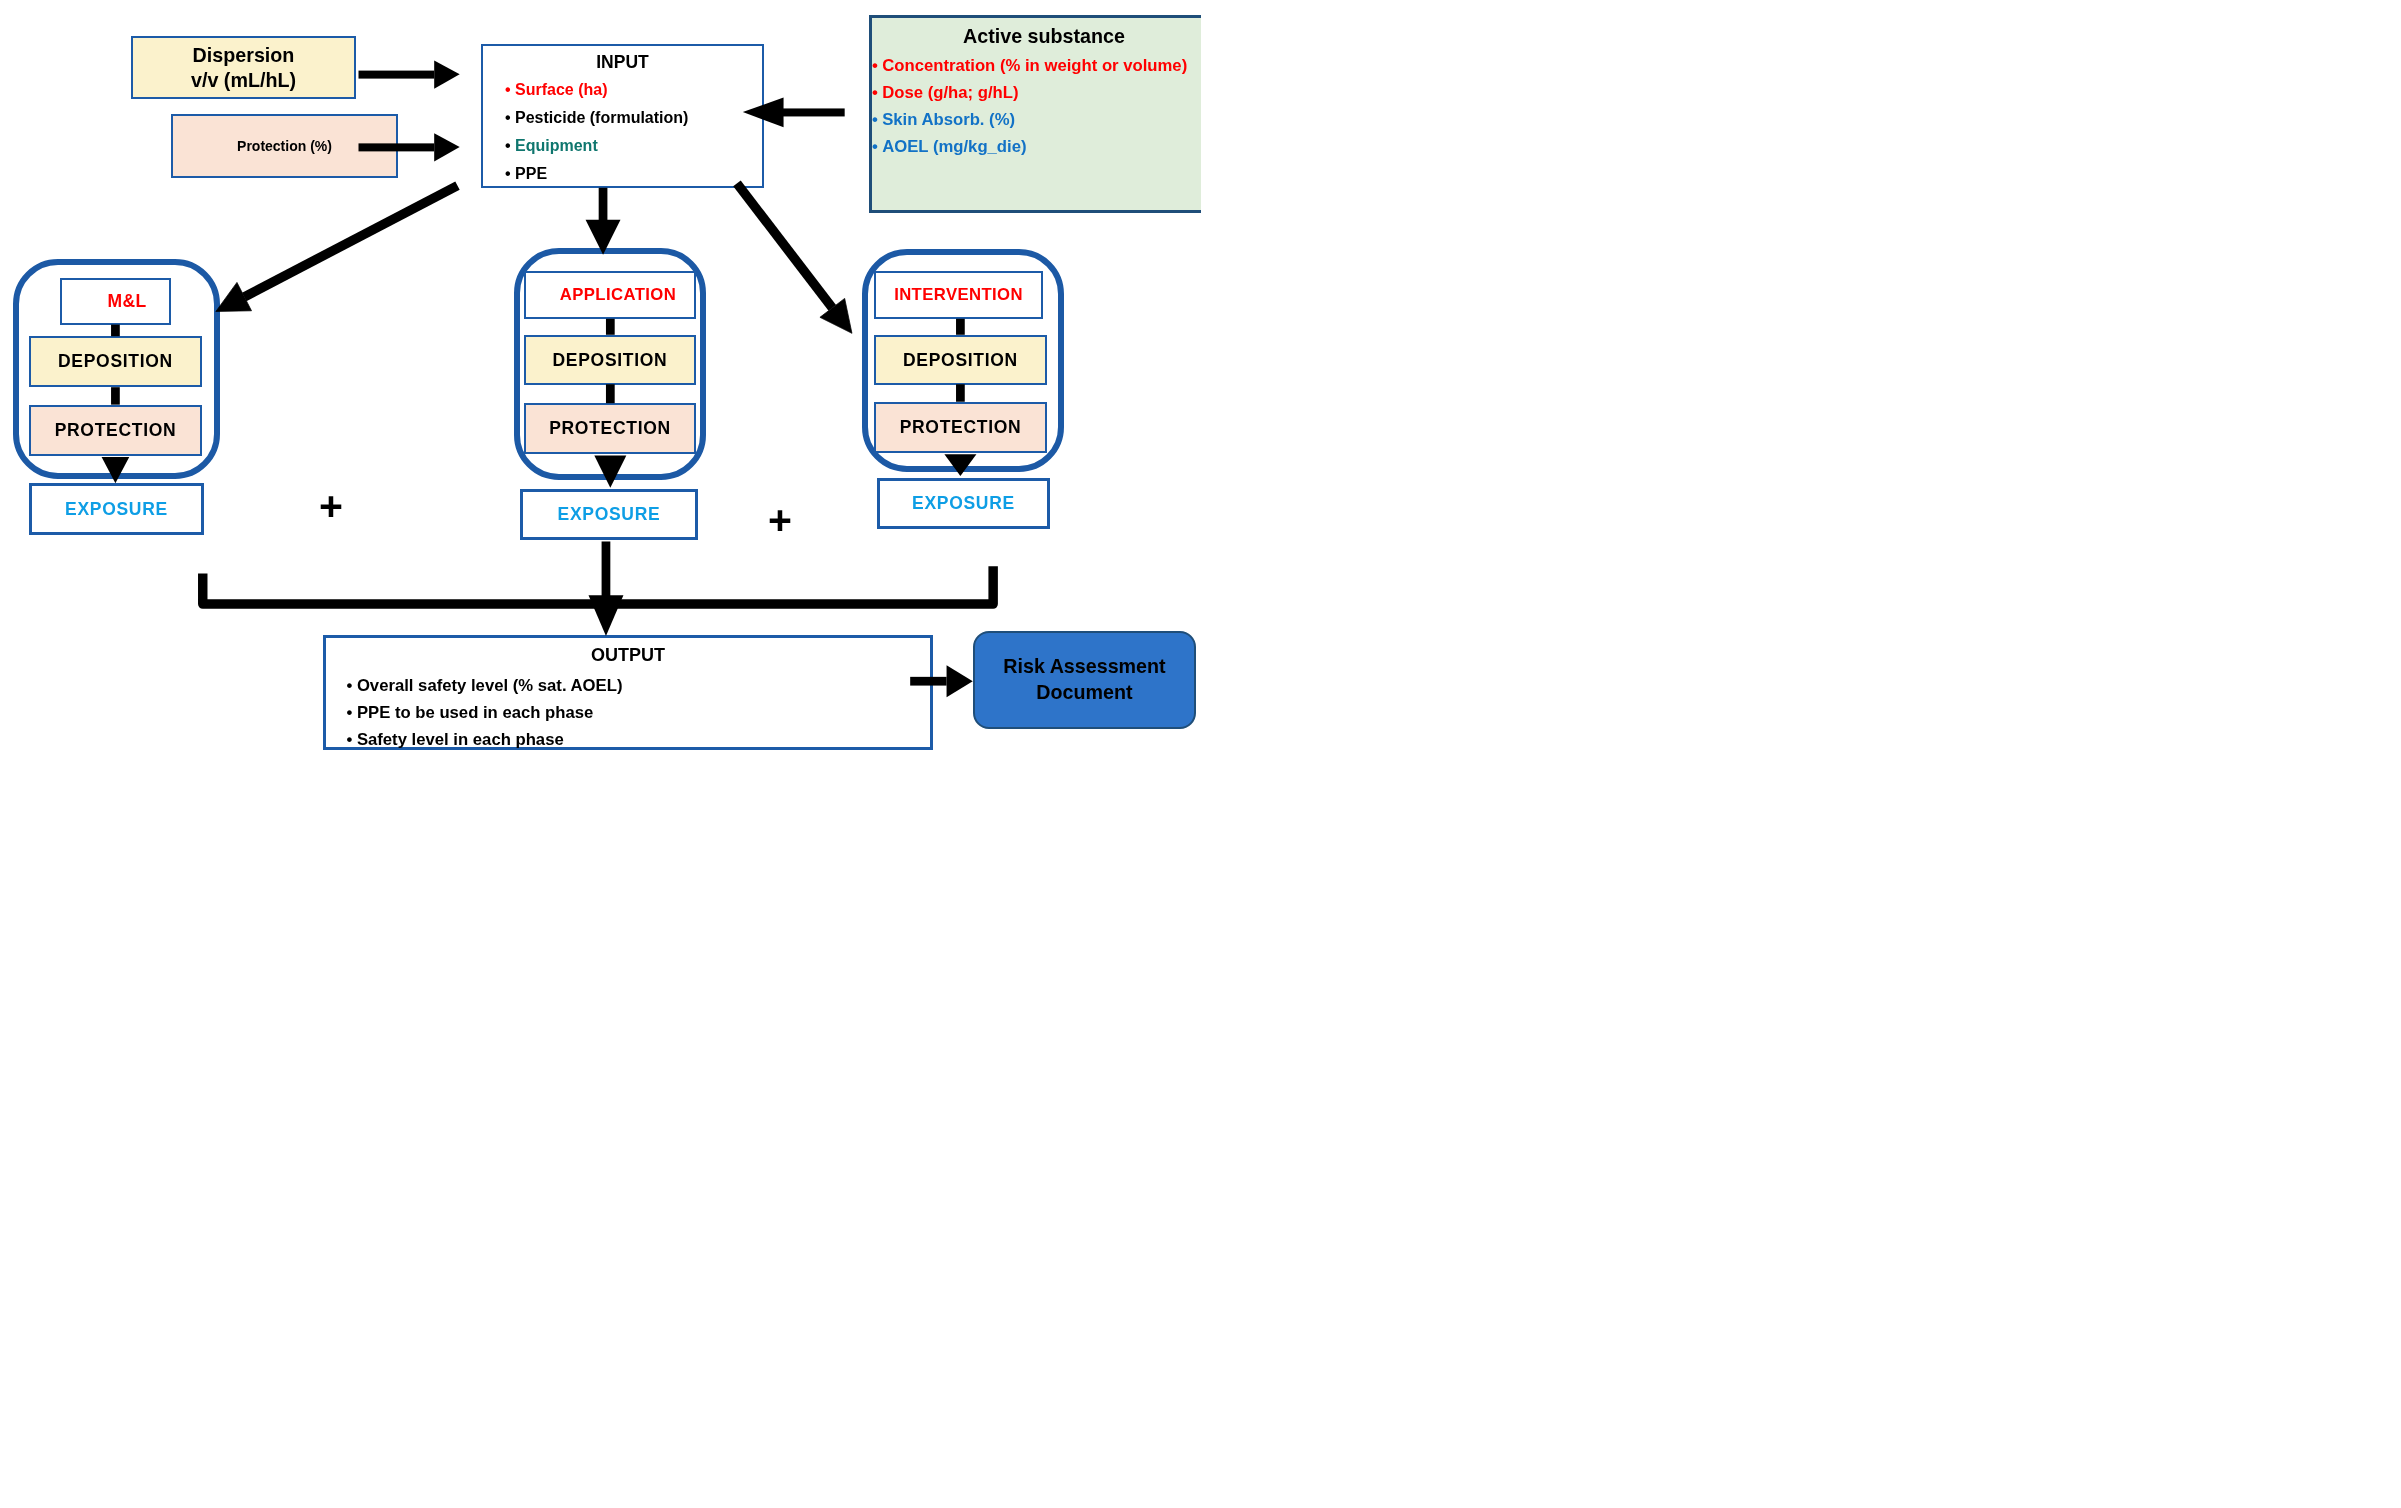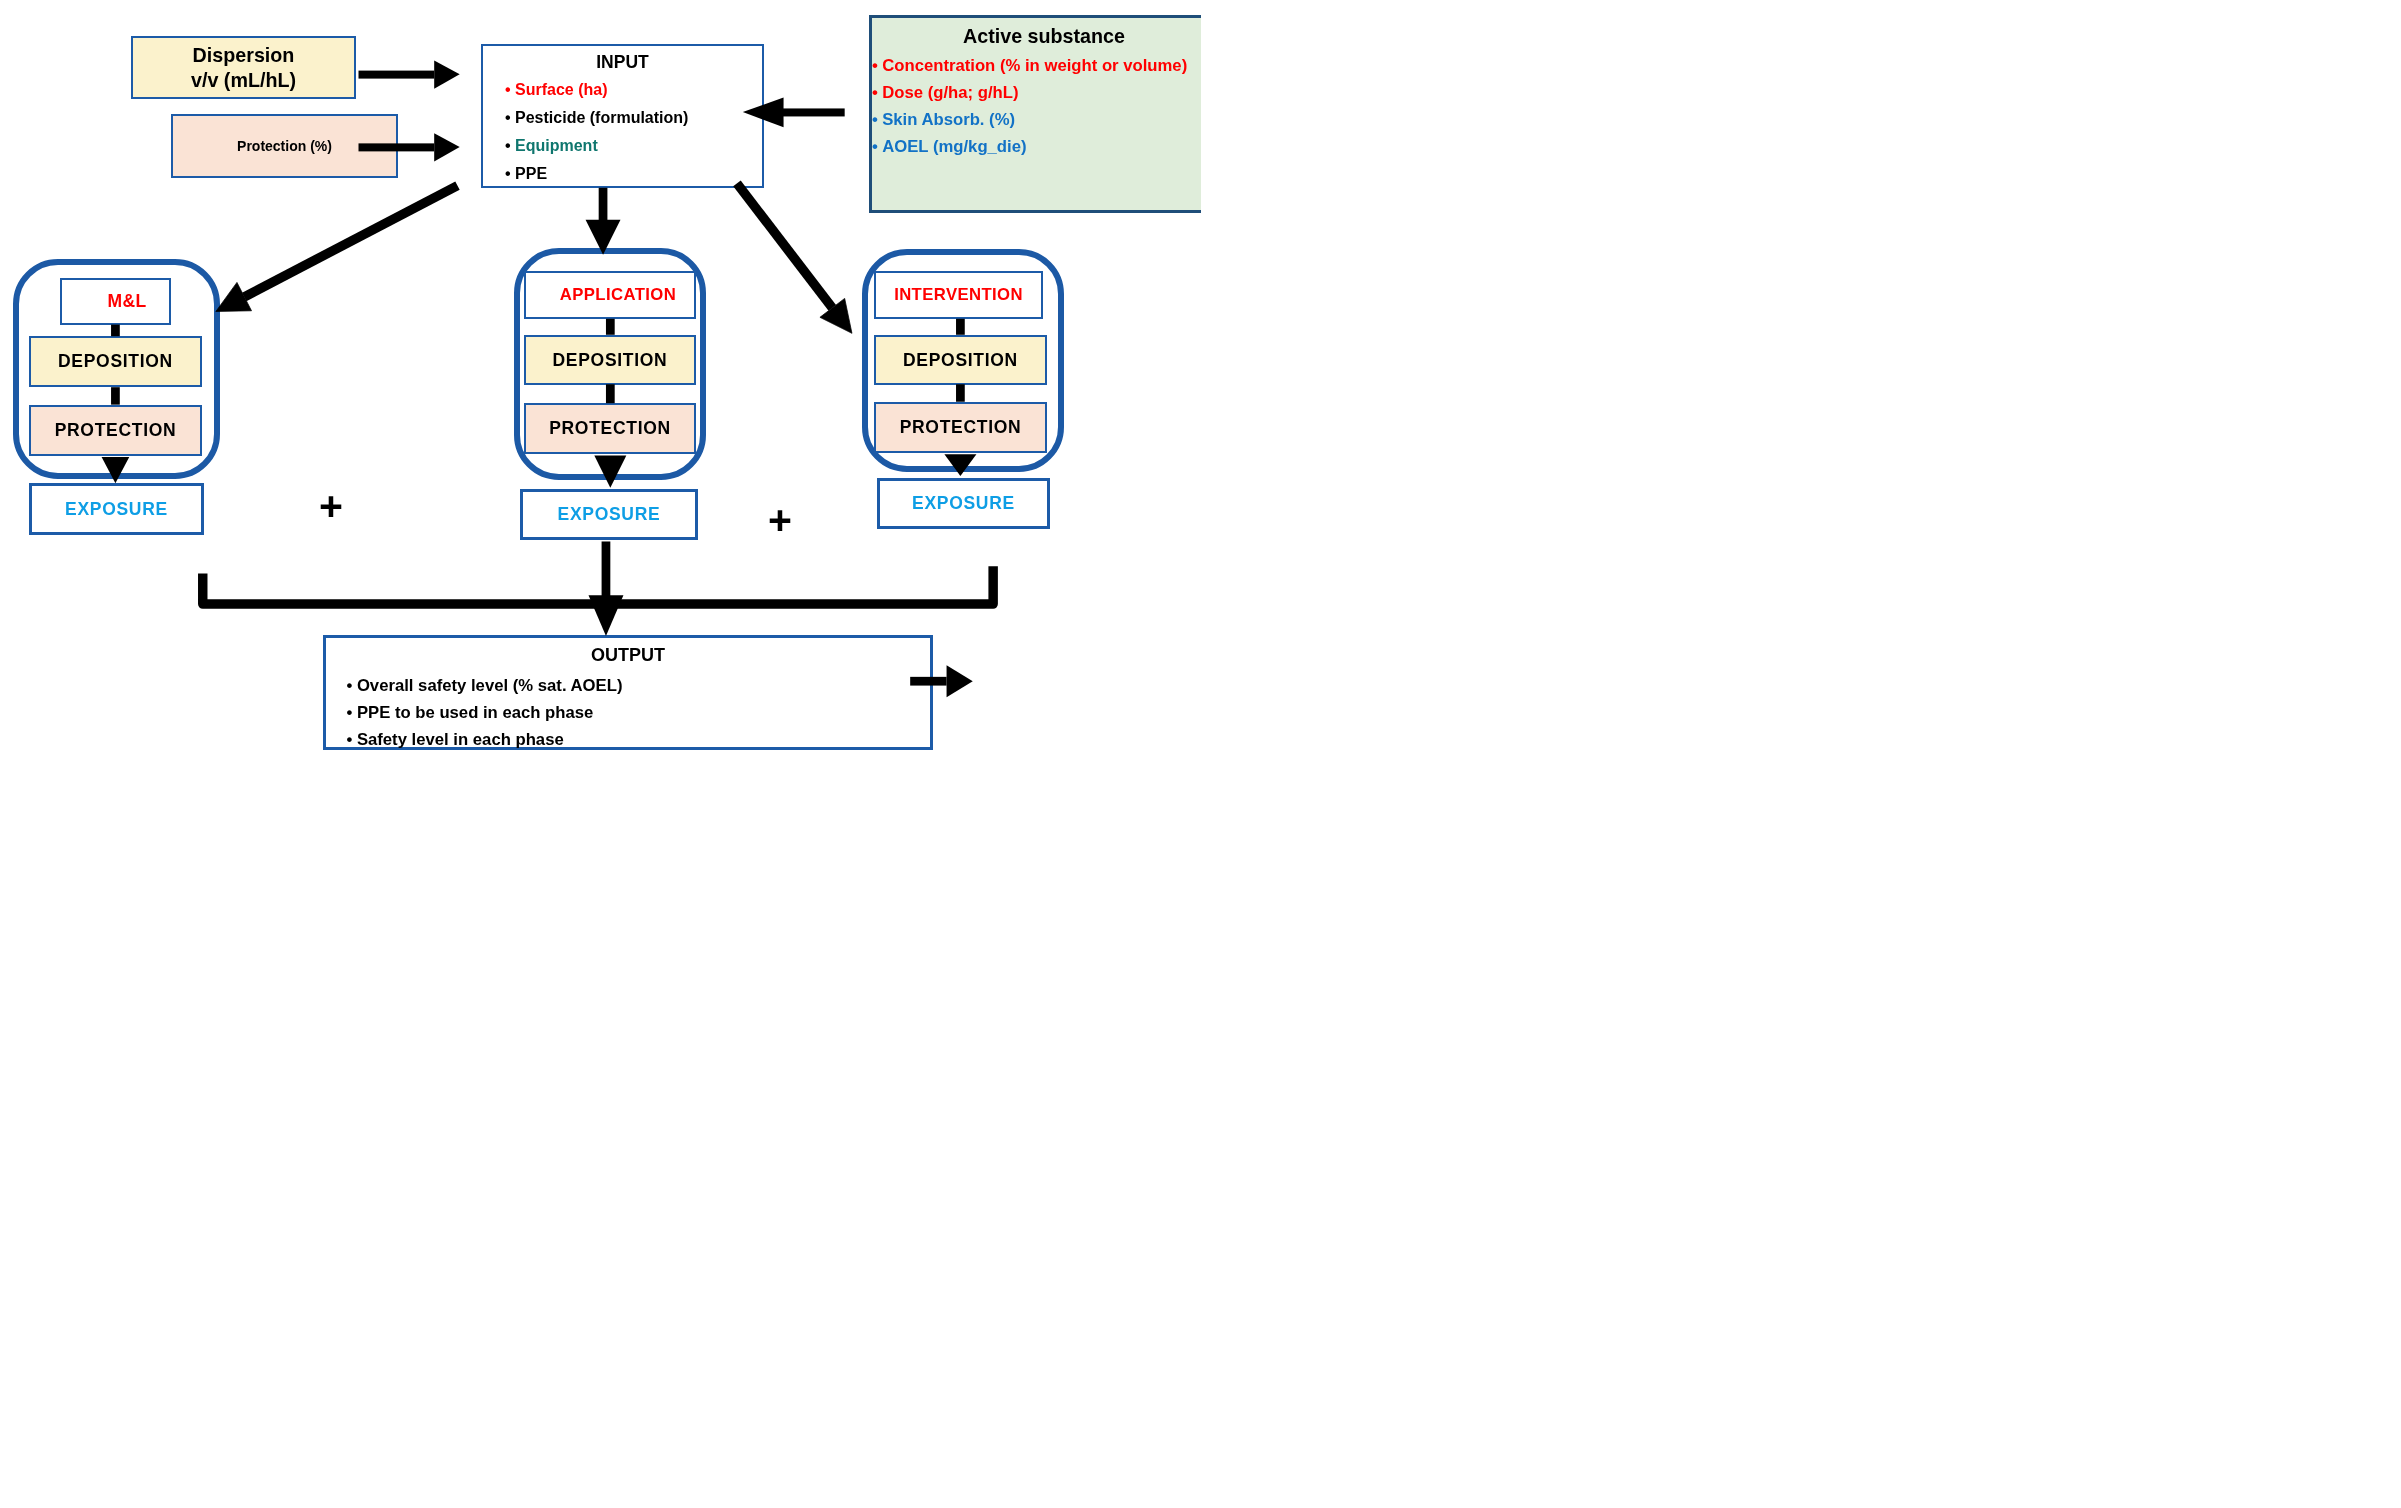--- a/index.html
+++ b/index.html
@@ -96,20 +96,22 @@
 
   <div class="box list-box" id="output-box" style="left:299px;top:635px;width:610px;height:115px;border-width:3.6px;">
     <div class="box-title">OUTPUT</div>
     <ul class="plain">
       <li><span class="bullet">•&nbsp; </span><span>Overall safety level (% sat. AOEL)</span></li>
       <li><span class="bullet">•&nbsp; </span><span>PPE to be used in each phase</span></li>
       <li><span class="bullet">•&nbsp; </span><span>Safety level in each phase</span></li>
     </ul>
   </div>
 
+  <div class="box preline" id="risk-box" style="left:973px;top:631px;width:223px;height:98px;">Risk Assessment
+Document</div>
 
   <svg id="arrow-layer" width="1201" height="754" viewBox="0 0 1649 1036">
 
     <g fill="#000">
       <rect x="492" y="97" width="104" height="11"></rect>
       <polygon points="596,83 596,122 631,102"></polygon>
     </g>
 
     <g fill="#000">
       <rect x="492" y="197" width="104" height="11"></rect>

